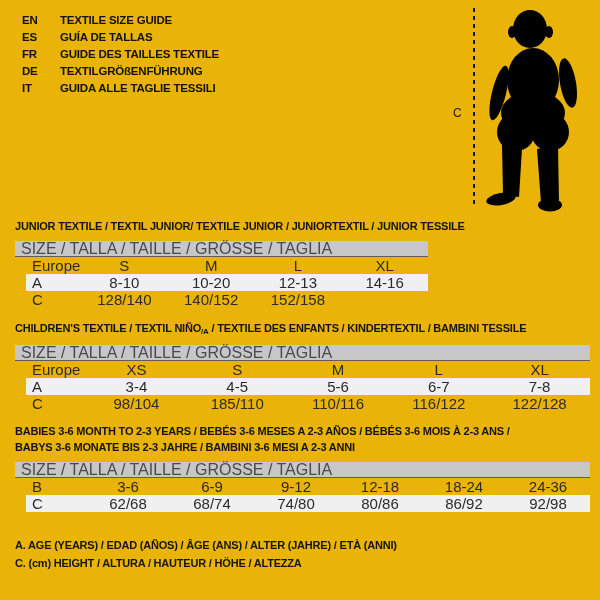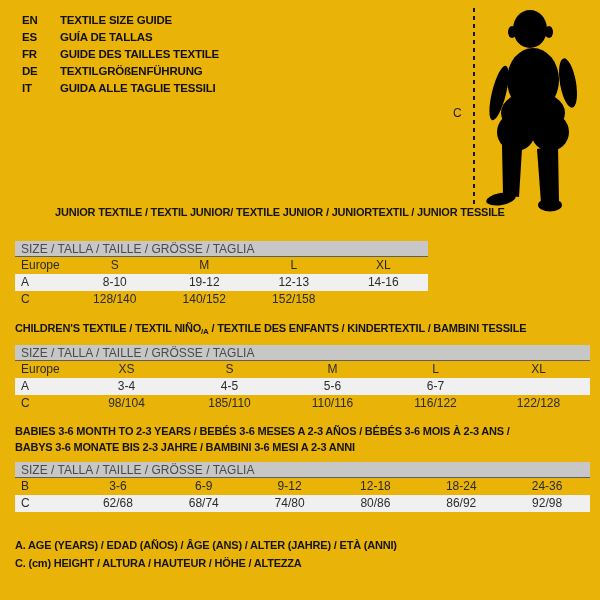--- a/index.html
+++ b/index.html
@@ -18,22 +18,22 @@
     background:repeating-linear-gradient(to bottom,#151515 0 4px,transparent 4px 8px);}
   .c-label{position:absolute;left:453px;top:106px;font-size:12px;color:#222;}
   .baby-svg{position:absolute;left:486px;top:5px;}
   
   .tbl-title{position:absolute;left:15px;font-size:11px;font-weight:bold;
     letter-spacing:-0.2px;color:#141414;line-height:16px;white-space:nowrap;}
   .sub{font-size:8px;vertical-align:-2px;}
   
   .tbl{position:absolute;left:15px;}
   .size-bar{height:16px;line-height:16px;background:#c7c7c7;color:#4a4a4a;
-    border-bottom:1px solid #5e5e5e;font-size:12px;padding-left:6px;box-sizing:border-box;}
-  .trow{display:grid;height:17px;line-height:17px;font-size:12px;color:#2b2b2b;}
+    border-bottom:1px solid #5e5e5e;font-size:16px;padding-left:6px;box-sizing:border-box;}
+  .trow{display:grid;height:17px;line-height:17px;font-size:15px;color:#2b2b2b;margin-left:11px;}
   .trow.alt{background:#f0f0f0;}
   .cols5{grid-template-columns:55px repeat(4,1fr);}
   .cols6{grid-template-columns:60px repeat(5,1fr);}
   .cols7{grid-template-columns:60px repeat(6,1fr);}
   .cell{text-align:center;overflow:hidden;}
   .cell.lbl{text-align:left;padding-left:6px;}
   
   .footnotes{position:absolute;left:15px;top:537px;}
   .footnote{height:17.5px;line-height:17.5px;font-size:11px;font-weight:bold;
     letter-spacing:-0.2px;color:#141414;white-space:nowrap;}
@@ -79,34 +79,34 @@
       <ellipse cx="44" cy="108" rx="32" ry="22"></ellipse>
       <circle cx="27" cy="127" r="19"></circle>
       <circle cx="61" cy="127" r="19"></circle>
       <path d="M13,140 L33,144 L30,192 L14,190 Z"></path>
       <path d="M48,144 L69,140 L70,198 L52,198 Z"></path>
       <ellipse cx="12" cy="194" rx="15" ry="6" transform="rotate(-10 12 194)"></ellipse>
       <ellipse cx="61" cy="200" rx="12" ry="6.5"></ellipse>
     </g>
   </svg>
 
-  <div class="tbl-title" style="top:204px;margin-left:40px;">JUNIOR TEXTILE / TEXTIL JUNIOR/ TEXTILE JUNIOR / JUNIORTEXTIL / JUNIOR TESSILE</div>
+  <div class="tbl-title" style="top:218px;">JUNIOR TEXTILE / TEXTIL JUNIOR/ TEXTILE JUNIOR / JUNIORTEXTIL / JUNIOR TESSILE</div>
   <div class="tbl" style="top:241px;width:413px;">
     <div class="size-bar">SIZE / TALLA / TAILLE / GRÖSSE / TAGLIA</div>
     <div class="trow cols5">
       <div class="cell lbl">Europe</div>
       <div class="cell">S</div>
       <div class="cell">M</div>
       <div class="cell">L</div>
       <div class="cell">XL</div>
     </div>
     <div class="trow cols5 alt">
       <div class="cell lbl">A</div>
       <div class="cell">8-10</div>
-      <div class="cell">19-12</div>
+      <div class="cell">10-20</div>
       <div class="cell">12-13</div>
       <div class="cell">14-16</div>
     </div>
     <div class="trow cols5">
       <div class="cell lbl">C</div>
       <div class="cell">128/140</div>
       <div class="cell">140/152</div>
       <div class="cell">152/158</div>
     </div>
   </div>
@@ -121,20 +121,21 @@
       <div class="cell">M</div>
       <div class="cell">L</div>
       <div class="cell">XL</div>
     </div>
     <div class="trow cols6 alt">
       <div class="cell lbl">A</div>
       <div class="cell">3-4</div>
       <div class="cell">4-5</div>
       <div class="cell">5-6</div>
       <div class="cell">6-7</div>
+      <div class="cell">7-8</div>
     </div>
     <div class="trow cols6">
       <div class="cell lbl">C</div>
       <div class="cell">98/104</div>
       <div class="cell">185/110</div>
       <div class="cell">110/116</div>
       <div class="cell">116/122</div>
       <div class="cell">122/128</div>
     </div>
   </div>

